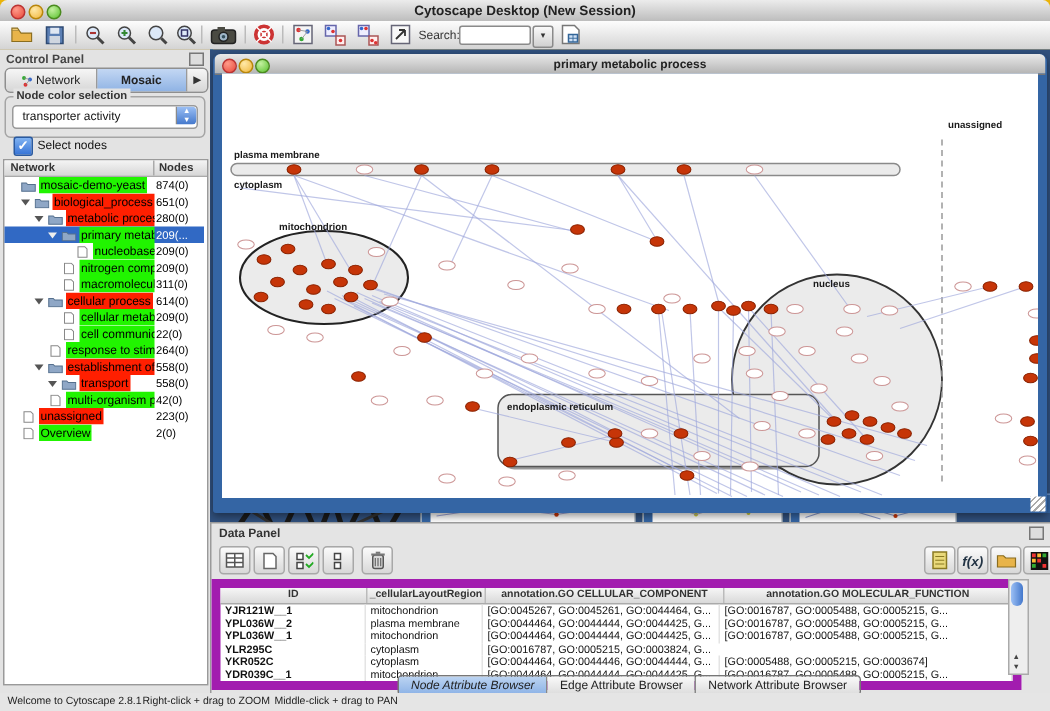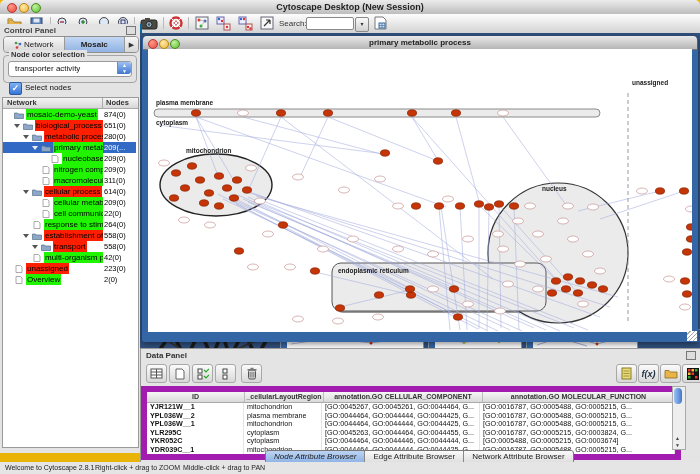--- a/index.html
+++ b/index.html
@@ -22,21 +22,21 @@
   #toolbar{left:0;top:14px;width:700px;height:19px;
     background:linear-gradient(#fdfdfd,#d3d3d3);border-bottom:1px solid #979797;}
   .tbtn{position:absolute;top:1px;width:17px;height:16px;display:flex;align-items:center;justify-content:center;}
   .tsep{position:absolute;top:3px;width:1px;height:12px;background:#bbb;}
   #search-label{font-size:8px;color:#333;top:5px;}
   #search-box{top:3px;width:46px;height:11px;background:#fff;border:1px solid #8a8a8a;border-radius:2px;}
   #search-drop{top:3px;width:12px;height:13px;background:linear-gradient(#fafafa,#d0d0d0);
     border:1px solid #8a8a8a;border-radius:2px;font-size:6px;color:#333;text-align:center;line-height:13px;}
 
   
-  #control-panel{left:0;top:24px;width:140px;height:429px;background:#e3e3e3;border-right:2px solid #0369a1;}
+  #control-panel{left:0;top:33px;width:140px;height:429px;background:#e3e3e3;border-right:2px solid #0369a1;}
   #cp-title{left:4px;top:2px;font-size:8px;font-weight:bold;color:#444;}
   .float-icon{width:8px;height:7px;border:1px solid #777;background:#ddd;}
   #cp-tabs{left:3px;top:12px;width:134px;height:15px;display:flex;border:1px solid #8f8f8f;border-radius:4px;overflow:hidden;background:#d9d9d9;}
   .cp-tab{flex:1;font-size:8px;color:#222;text-align:center;line-height:15px;background:linear-gradient(#f6f6f6,#d6d6d6);border-right:1px solid #9a9a9a;display:flex;align-items:center;justify-content:center;gap:2px;}
   .cp-tab.sel{background:linear-gradient(#c3d7f3,#8fb3e4);font-weight:bold;}
   #cp-tab-arrow{width:13px;font-size:7px;line-height:15px;text-align:center;color:#333;background:linear-gradient(#f6f6f6,#d6d6d6);}
   #cp-group{left:3px;top:31px;width:132px;height:26px;border:1px solid #a5a5a5;border-radius:4px;}
   #cp-group-label{left:9px;top:26px;font-size:7.5px;color:#333;background:#e3e3e3;padding:0 2px;font-weight:bold;}
   #cp-combo{left:8px;top:37px;width:122px;height:14px;background:#fff;border:1px solid #9a9a9a;border-radius:3px;}
   #cp-combo-text{left:6px;top:2px;font-size:8px;color:#111;}
@@ -674,21 +674,20 @@
           </div>
           <div class="dp-row">
             <div class="cw0">YPL036W__1</div>
             <div class="cw1">mitochondrion</div>
             <div class="cw2">[GO:0044464, GO:0044444, GO:0044425, G...</div>
             <div class="cw3">[GO:0016787, GO:0005488, GO:0005215, G...</div>
           </div>
           <div class="dp-row">
             <div class="cw0">YLR295C</div>
             <div class="cw1">cytoplasm</div>
-            <div class="cw2">[GO:0045263, GO:0044464, GO:0044455, G...</div>
             <div class="cw3">[GO:0016787, GO:0005215, GO:0003824, G...</div>
           </div>
           <div class="dp-row">
             <div class="cw0">YKR052C</div>
             <div class="cw1">cytoplasm</div>
             <div class="cw2">[GO:0044464, GO:0044446, GO:0044444, G...</div>
             <div class="cw3">[GO:0005488, GO:0005215, GO:0003674]</div>
           </div>
           <div class="dp-row">
             <div class="cw0">YDR039C__1</div>

